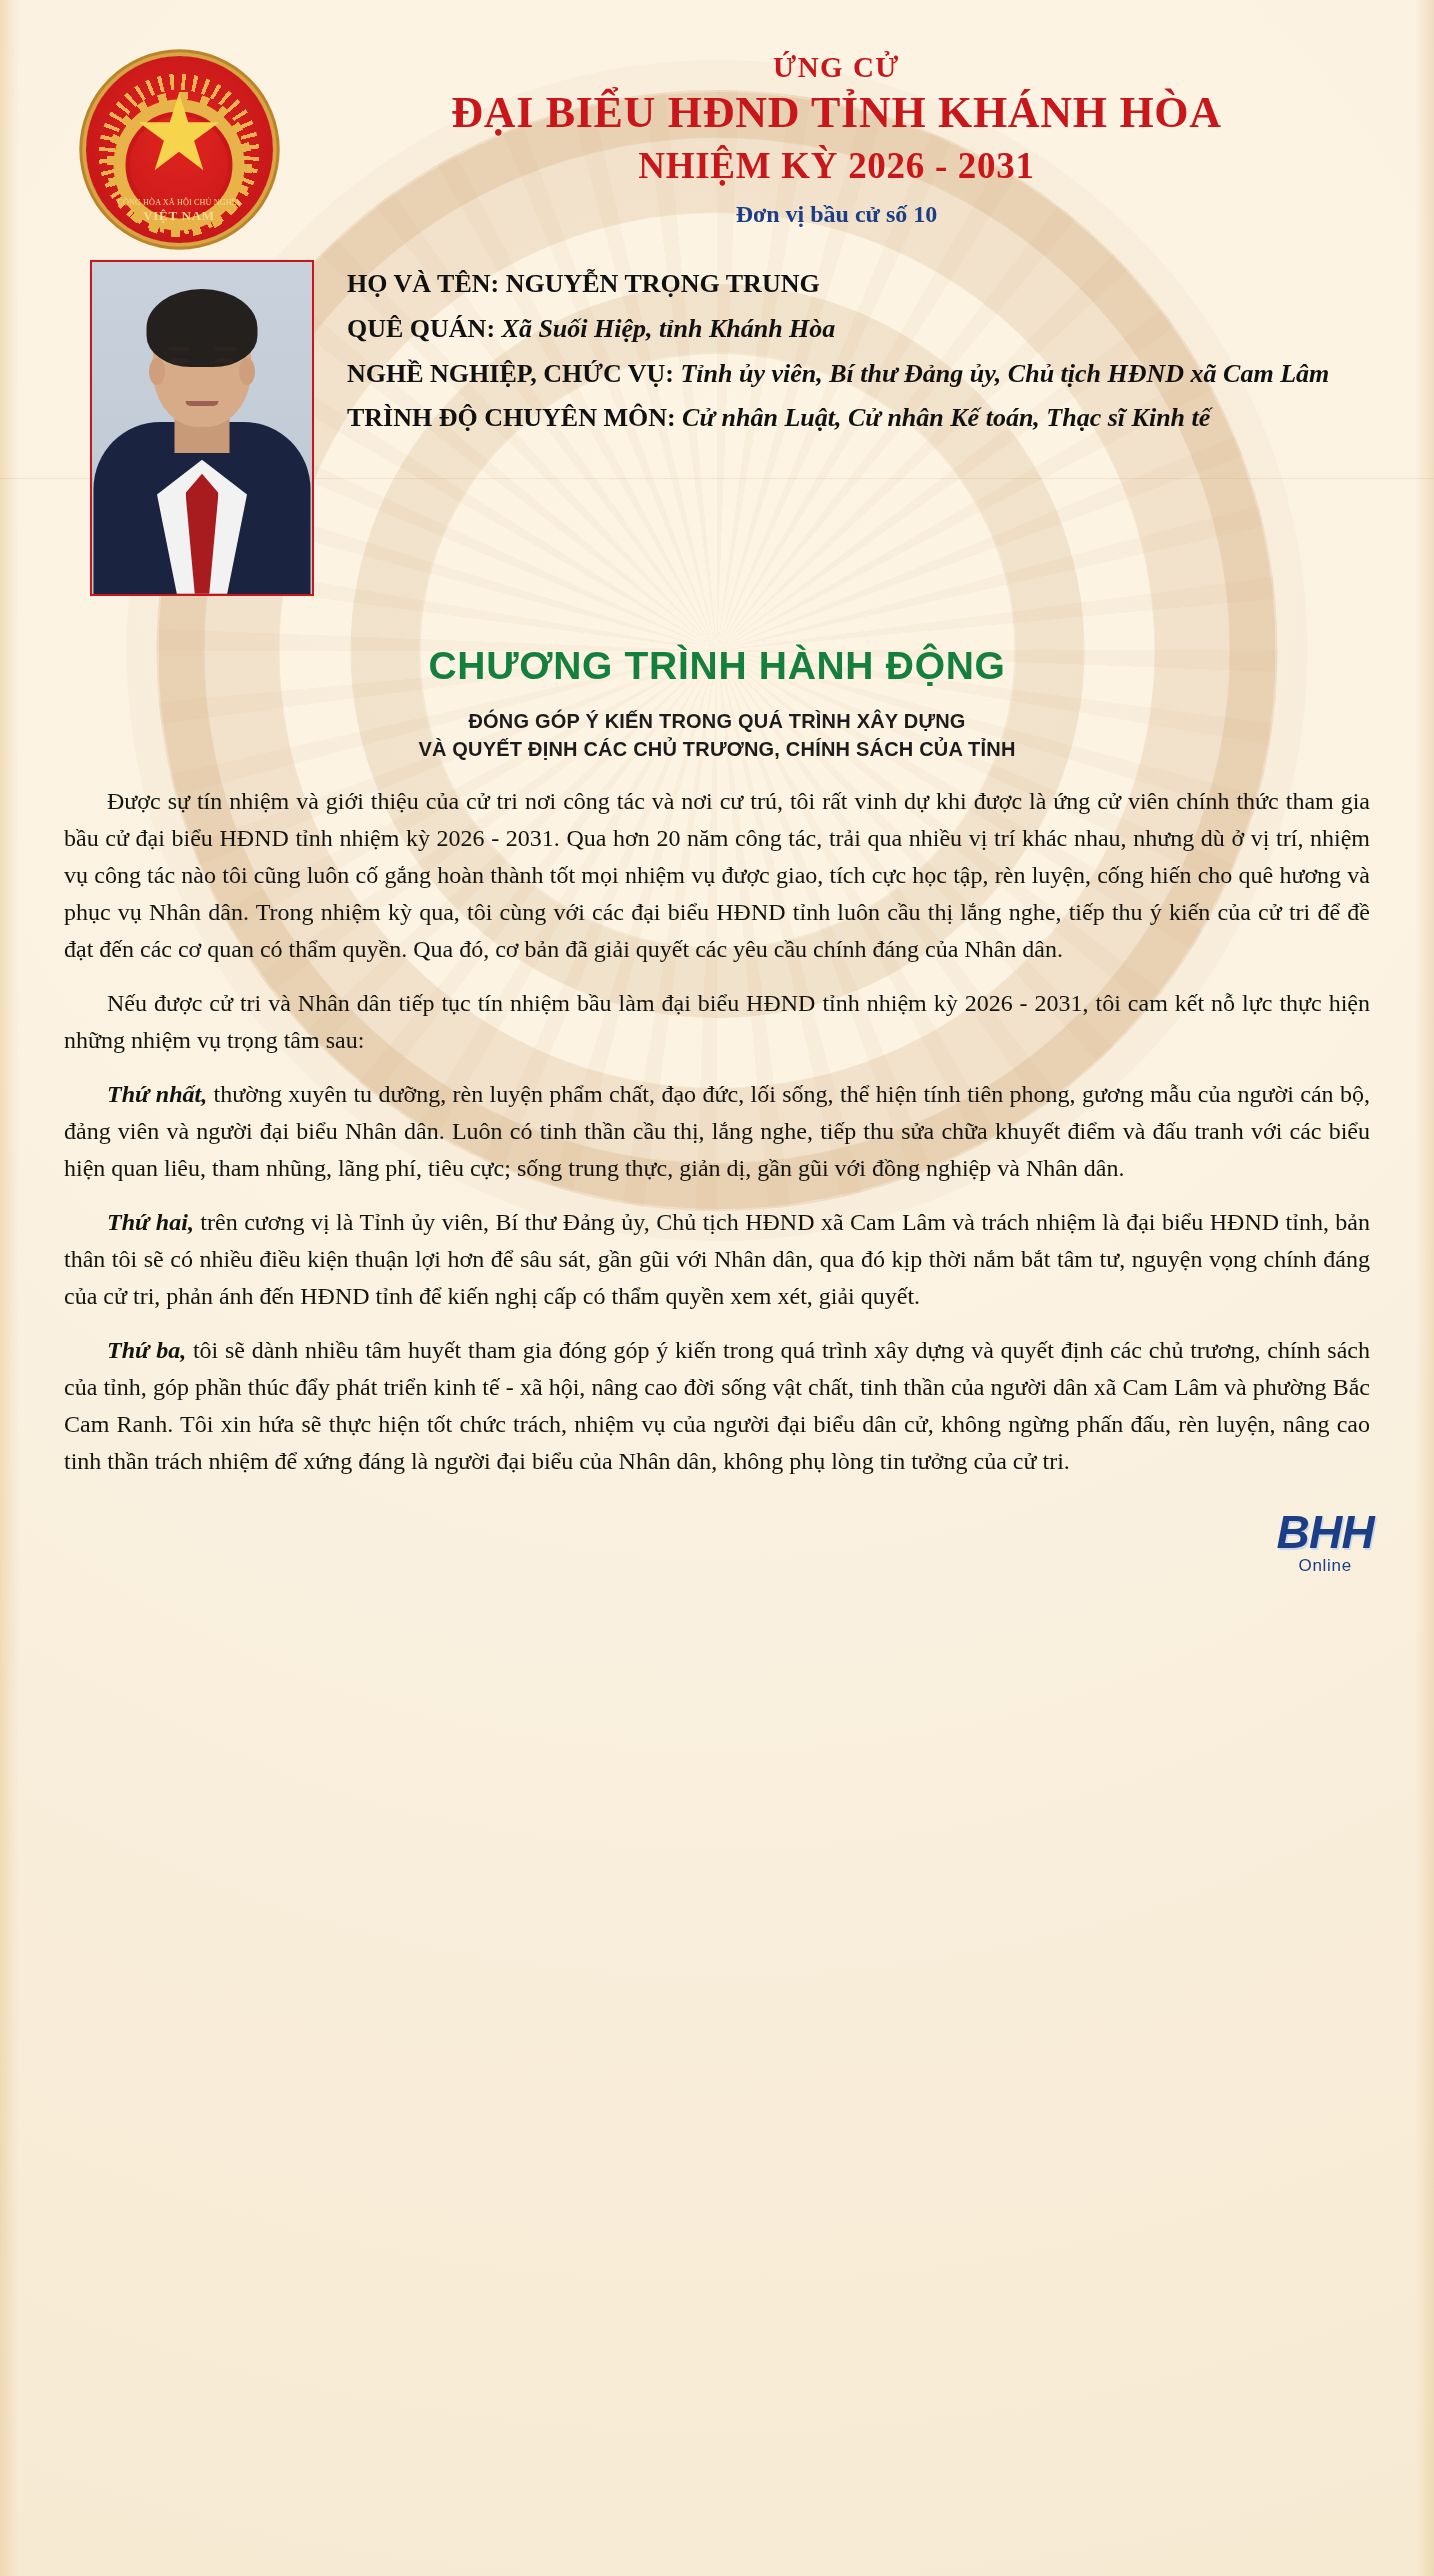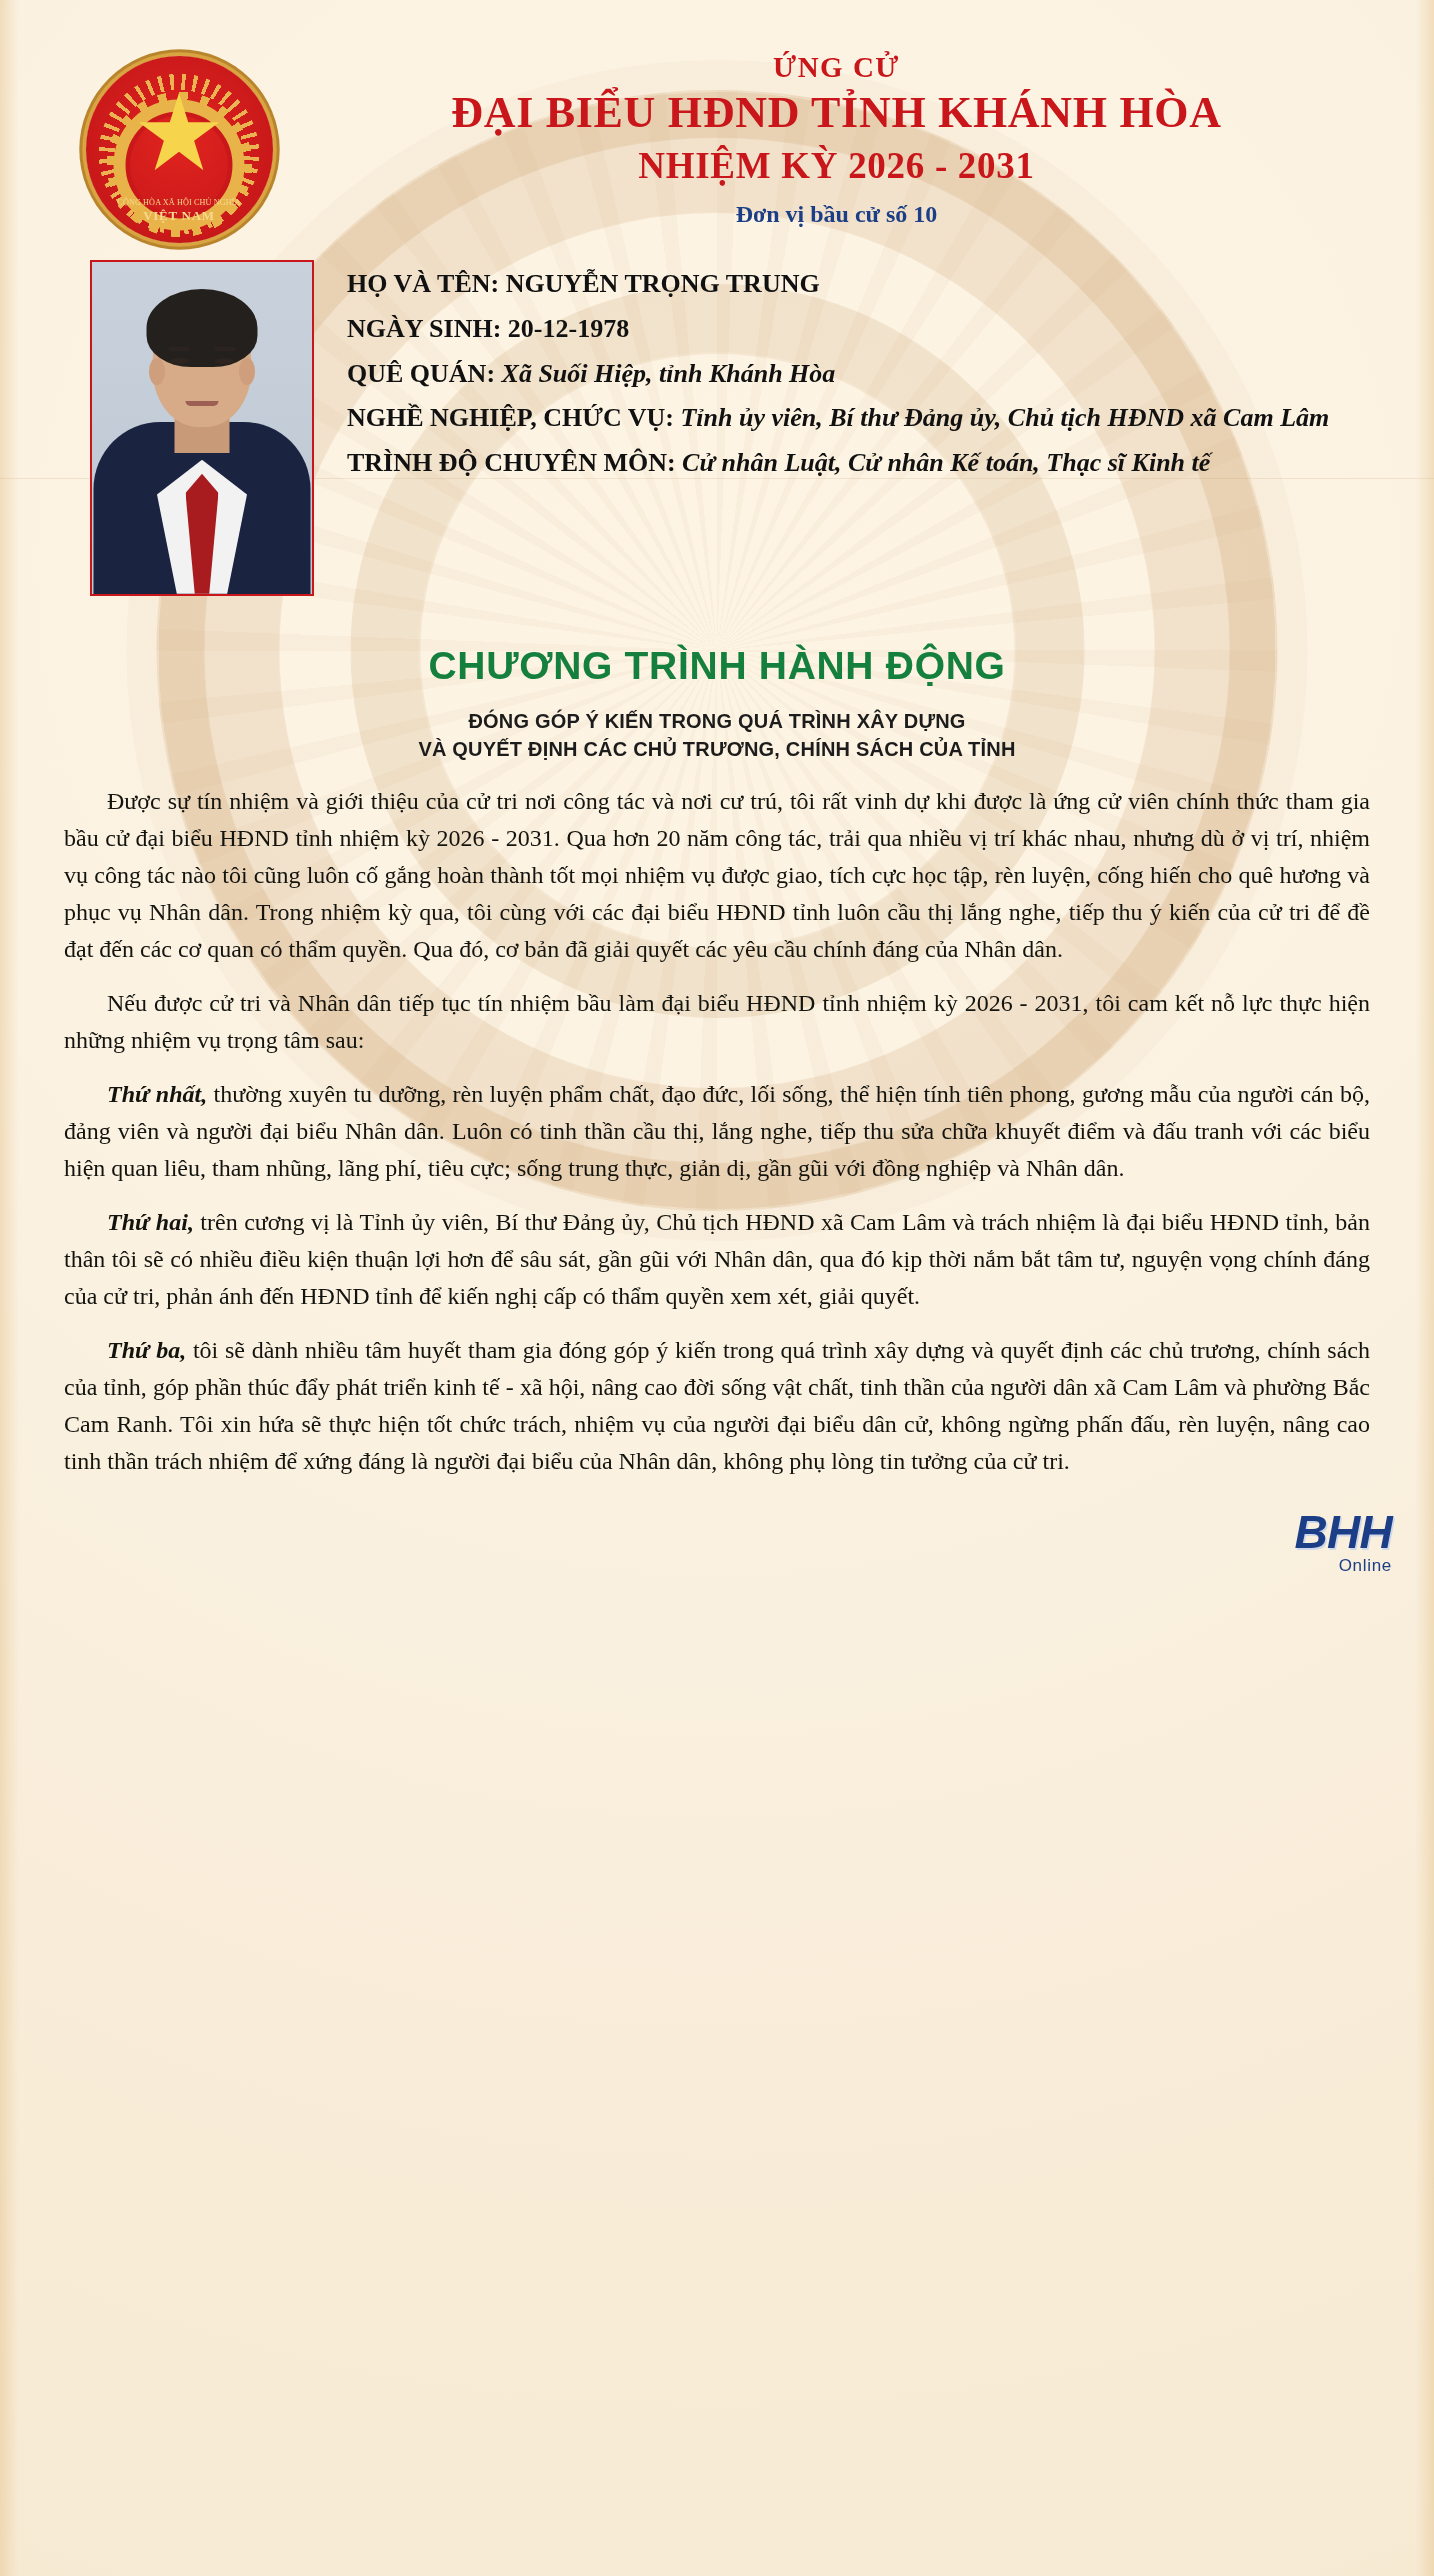--- a/index.html
+++ b/index.html
@@ -340,23 +340,23 @@
     font-weight: bold;
   }
 
   
   .footer {
     position: relative;
     height: 90px;
   }
   .logo {
     position: absolute;
-    right: 42px;
+    right: 60px;
     bottom: 10.5px;
-    text-align: right;
+    text-align: center;
   }
   .logo-main {
     font-family: "Liberation Sans", sans-serif;
     font-style: italic;
     font-weight: bold;
     font-size: 46px;
     color: #1b3e86;
     letter-spacing: -0.7px;
     line-height: .95;
     text-shadow: 1.5px 1.5px 0 #cfd8ea;
@@ -420,24 +420,20 @@
       <div class="ph-eye-r"></div>
       <div class="ph-mouth"></div>
     </div>
 
     <div class="info">
       <p>
         <span class="lbl">HỌ VÀ TÊN:</span>
         <span class="val">NGUYỄN TRỌNG TRUNG</span>
       </p>
       <p>
-        <span class="lbl">NGÀY SINH:</span>
-        <span class="val">20-12-1978</span>
-      </p>
-      <p>
         <span class="lbl">QUÊ QUÁN:</span>
         <span class="val-it">Xã Suối Hiệp, tỉnh Khánh Hòa</span>
       </p>
       <p>
         <span class="lbl">NGHỀ NGHIỆP, CHỨC VỤ:</span>
         <span class="val-it">Tỉnh ủy viên, Bí thư Đảng ủy, Chủ tịch HĐND xã Cam Lâm</span>
       </p>
       <p>
         <span class="lbl">TRÌNH ĐỘ CHUYÊN MÔN:</span>
         <span class="val-it">Cử nhân Luật, Cử nhân Kế toán, Thạc sĩ Kinh tế</span>

